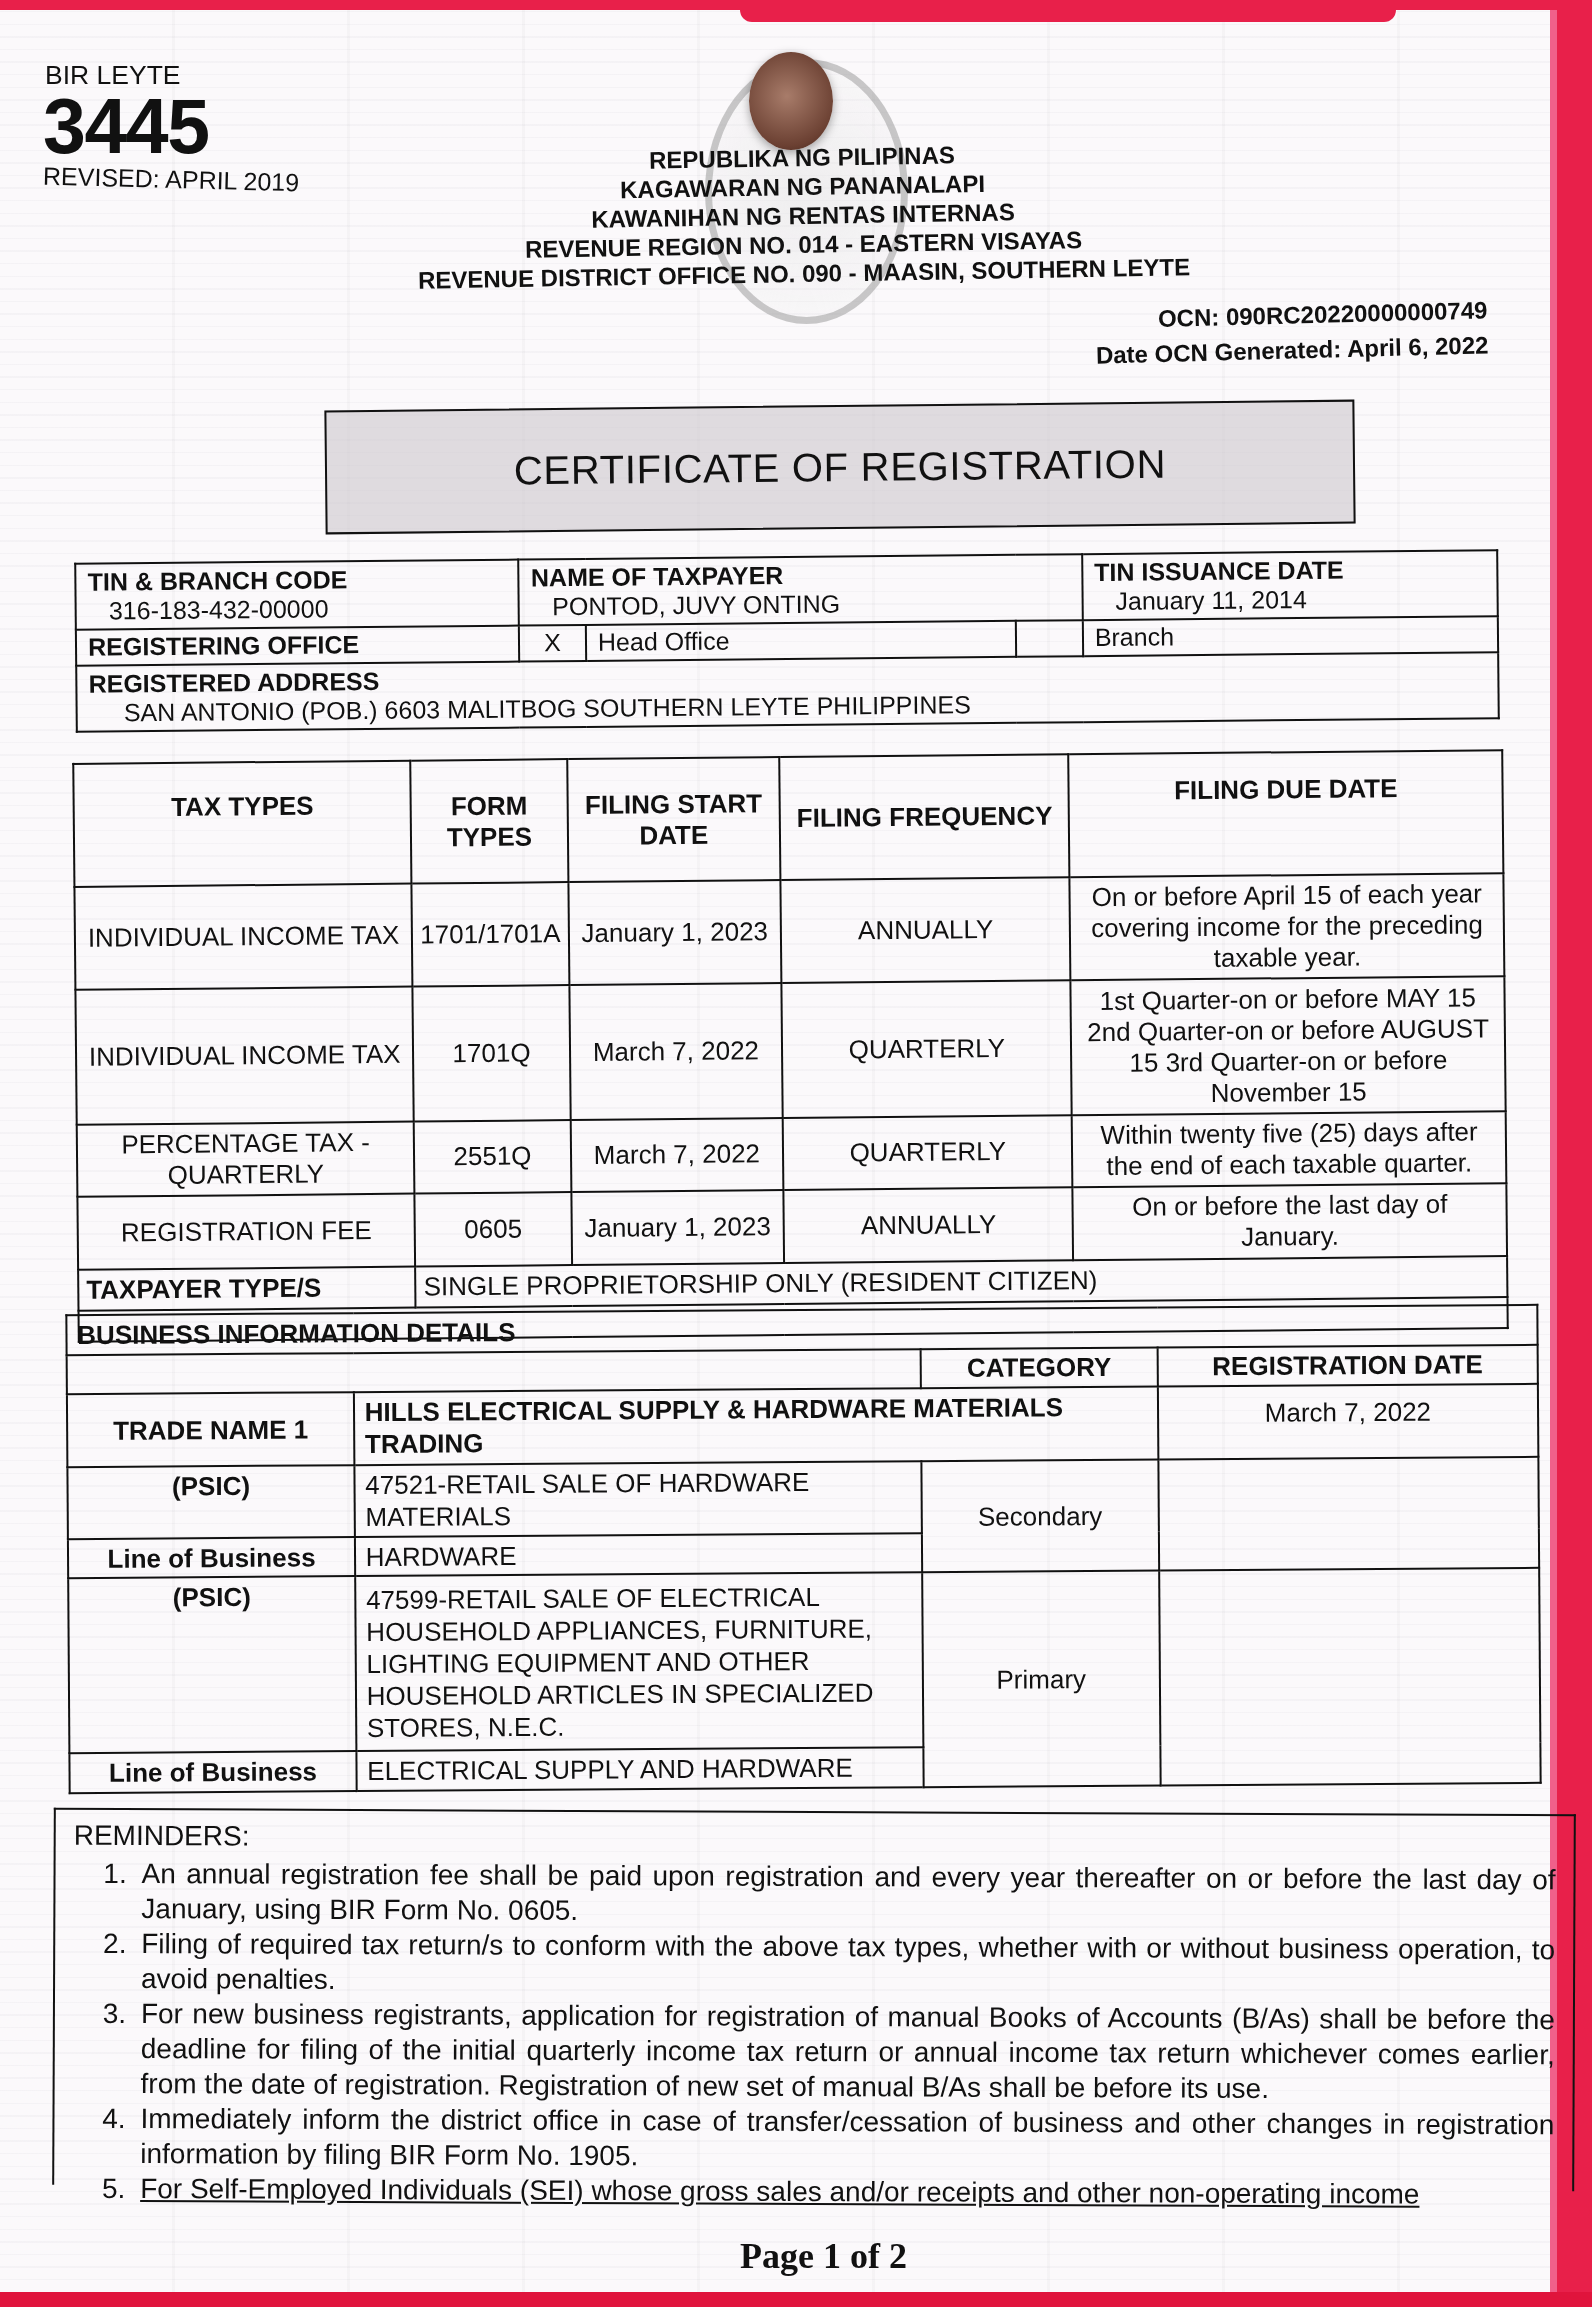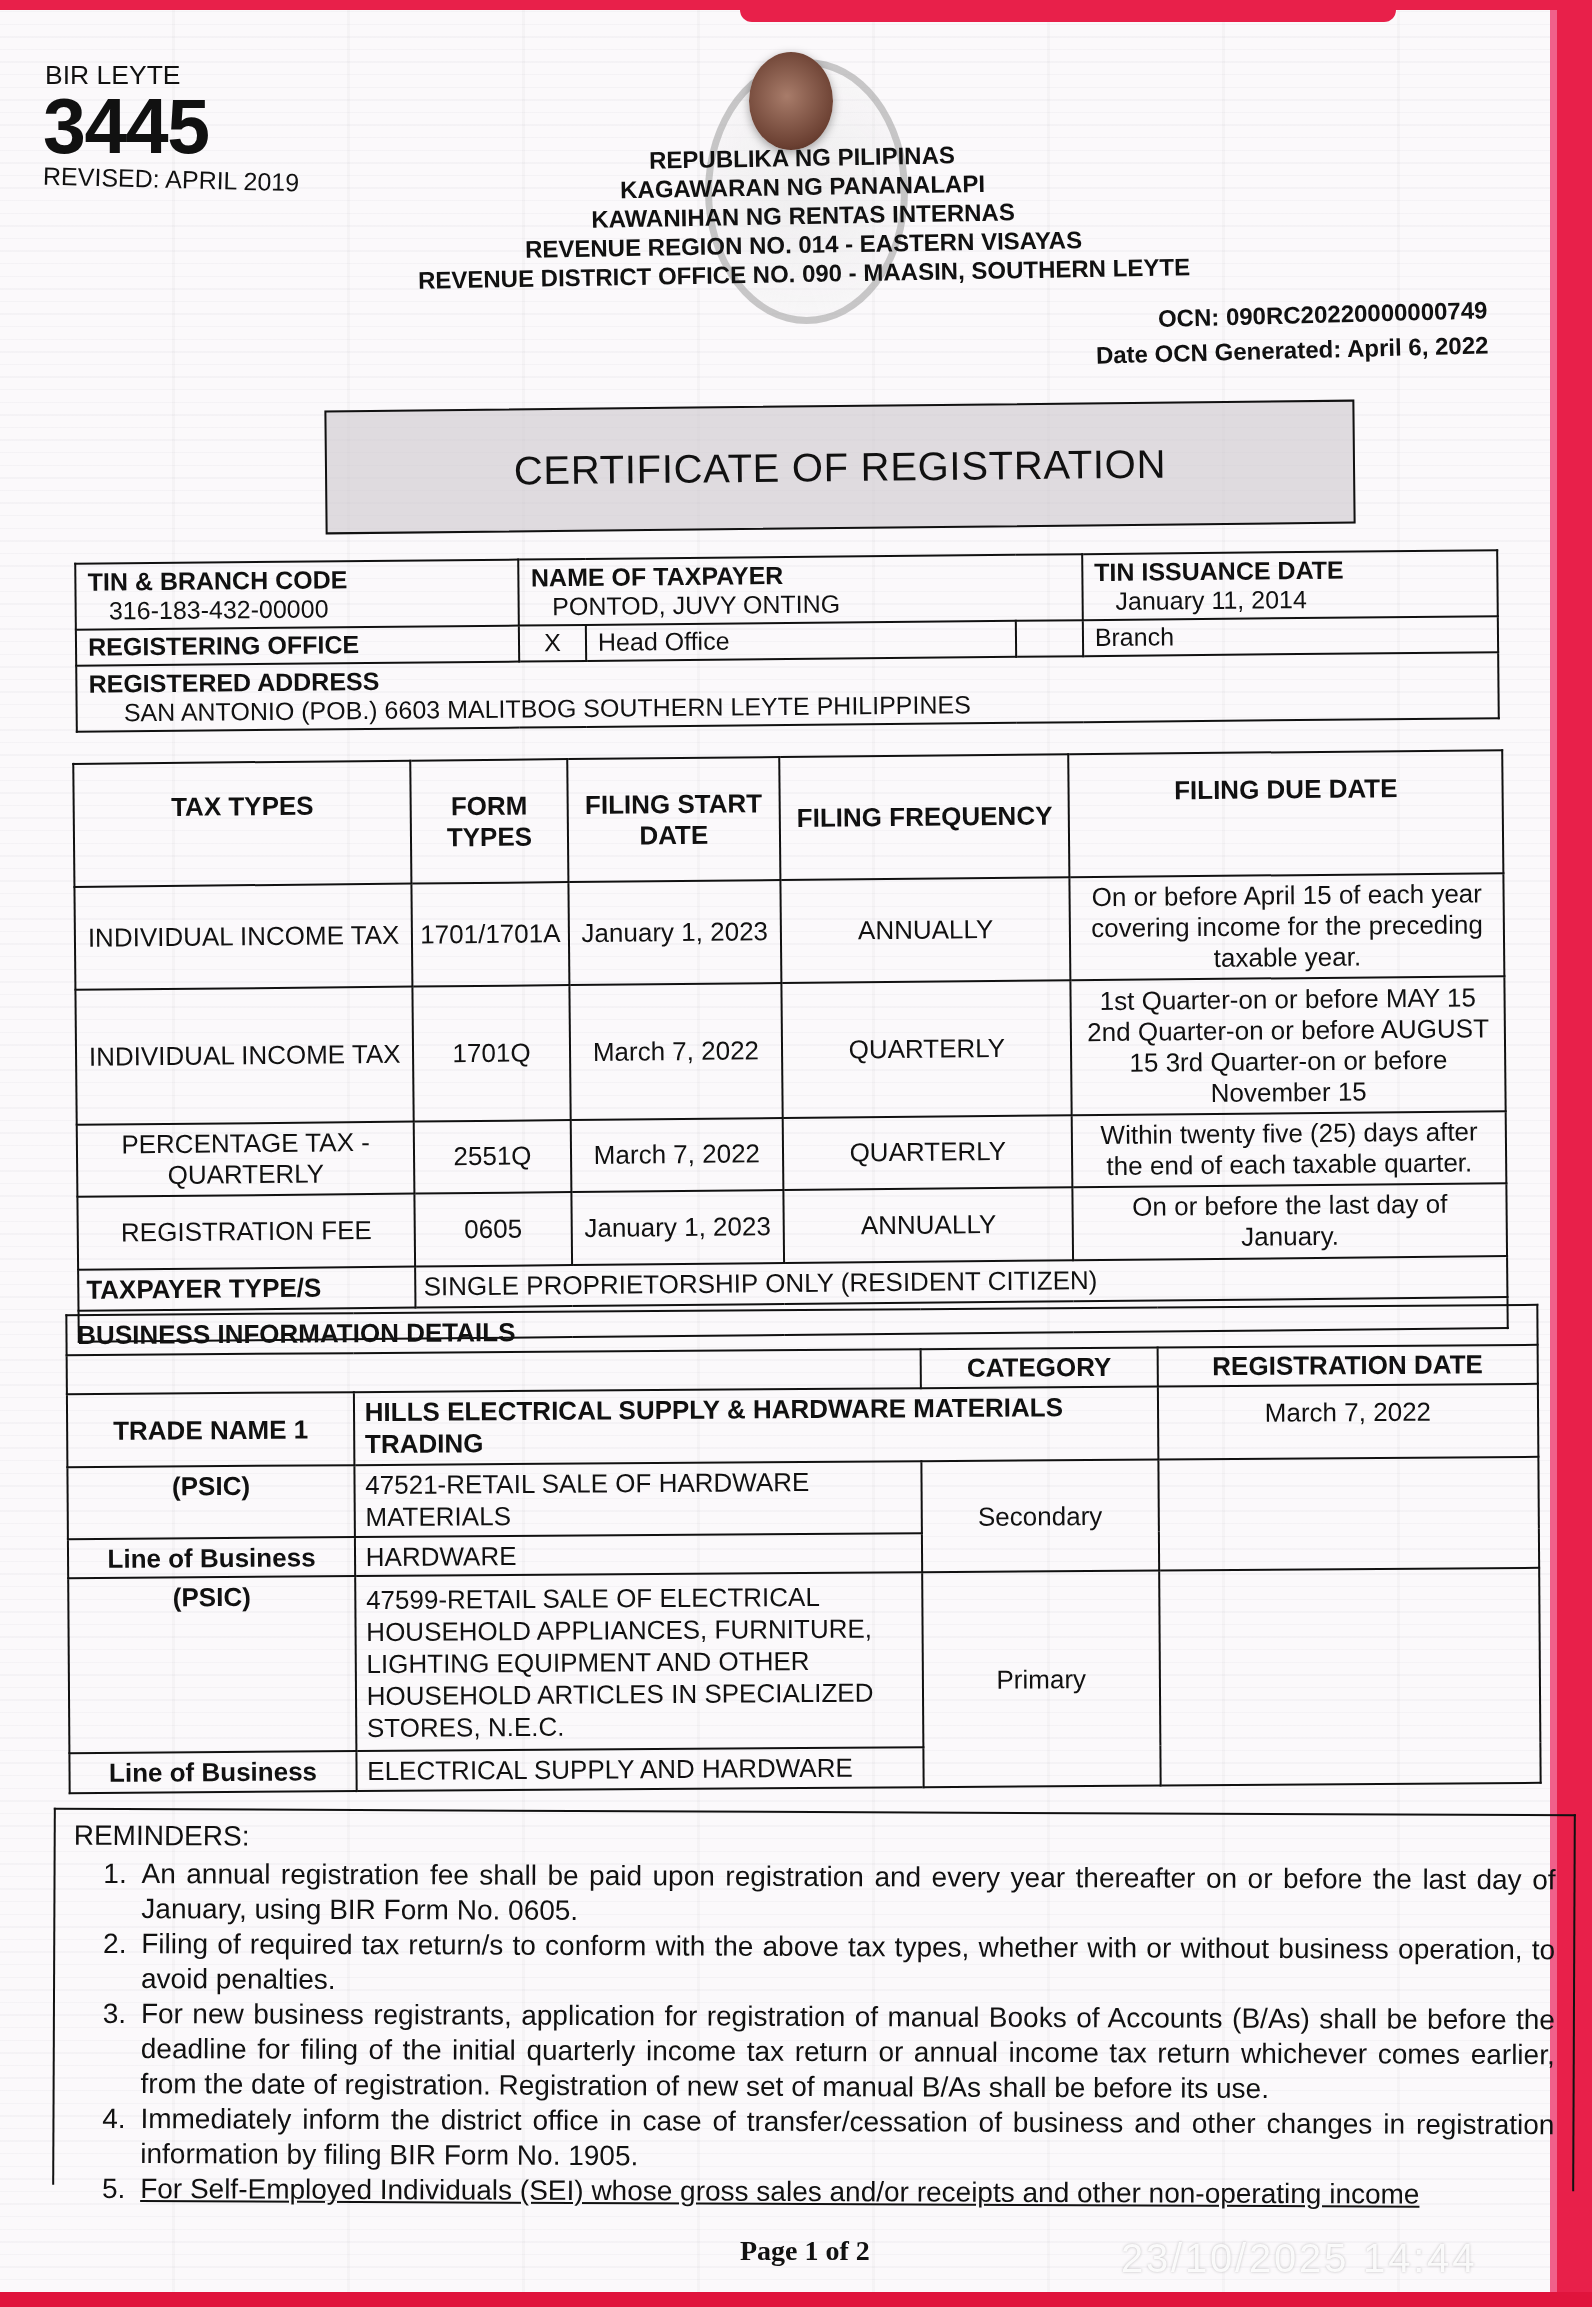--- a/index.html
+++ b/index.html
@@ -50,21 +50,21 @@
   .tbl2 { left:75px; top:746px; width:1431px; transform:rotate(-0.55deg); font-size:26px; text-align:center; }
   .tbl2 td { padding:4.2px 7px; line-height:31px; }
   .tbl3 { left:67px; top:1299px; width:1473px; transform:rotate(-0.4deg); font-size:26px; }
   .tbl3 td { padding:2.8px 9.8px; line-height:32px; }
   .reminders {
     left:53px; top:1801px; width:1522px; height:377px; border:2.8px solid #111; border-bottom:none;
     font-size:28px; line-height:35px; padding:8.4px 18px; box-sizing:border-box; transform:rotate(0.25deg);
   }
   .reminders ol { margin:2.8px 0 0 0; padding-left:61px; }
   .reminders li { text-align:justify; padding-left:7px; }
-  .pageno { left:740px; top:2225px; font-family:"Liberation Serif", serif; font-weight:bold; font-size:28px; }
+  .pageno { left:740px; top:2225px; font-family:"Liberation Serif", serif; font-weight:bold; font-size:36px; }
   .stamp { left:1121px; top:2226px; font-size:40px; color:rgba(255,255,255,0.9); letter-spacing:2.8px; text-shadow:0 0 2.8px rgba(0,0,0,0.25); }
 </style>
 </head>
 <body>
 
 <div class="paper">
   <div class="topband"></div>
 
   <div class="abs formlabel">BIR LEYTE</div>
   <div class="abs formnum">3445</div>
@@ -210,16 +210,15 @@
     <ol>
       <li>An annual registration fee shall be paid upon registration and every year thereafter on or before the last day of January, using BIR Form No. 0605.</li>
       <li>Filing of required tax return/s to conform with the above tax types, whether with or without business operation, to avoid penalties.</li>
       <li>For new business registrants, application for registration of manual Books of Accounts (B/As) shall be before the deadline for filing of the initial quarterly income tax return or annual income tax return whichever comes earlier, from the date of registration. Registration of new set of manual B/As shall be before its use.</li>
       <li>Immediately inform the district office in case of transfer/cessation of business and other changes in registration information by filing BIR Form No. 1905.</li>
       <li style="text-decoration:underline">For Self-Employed Individuals (SEI) whose gross sales and/or receipts and other non-operating income</li>
     </ol>
   </div>
 
   <div class="abs pageno">Page 1 of 2</div>
-  <div class="abs stamp">23/10/2025 14:44</div>
 </div>
 <div class="bottomband"></div>
 
 
 </body></html>

